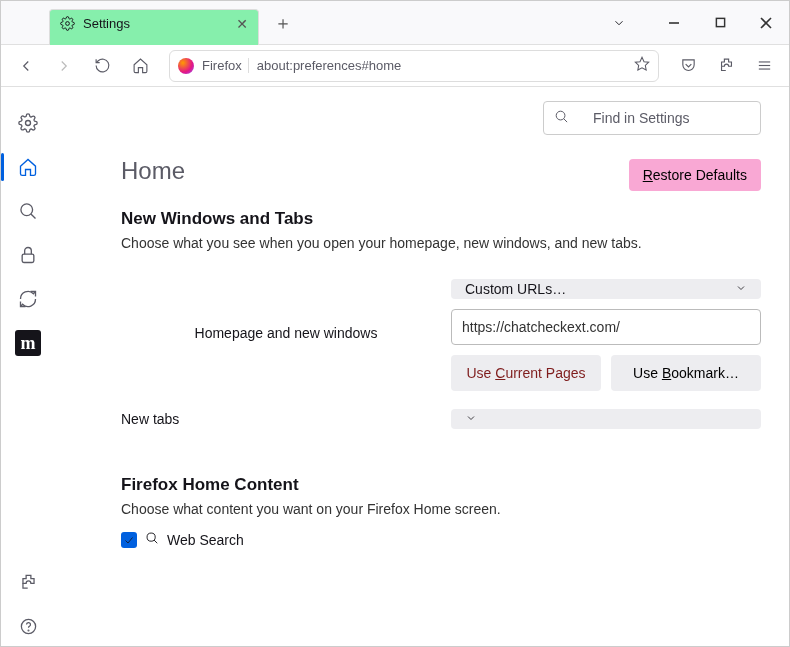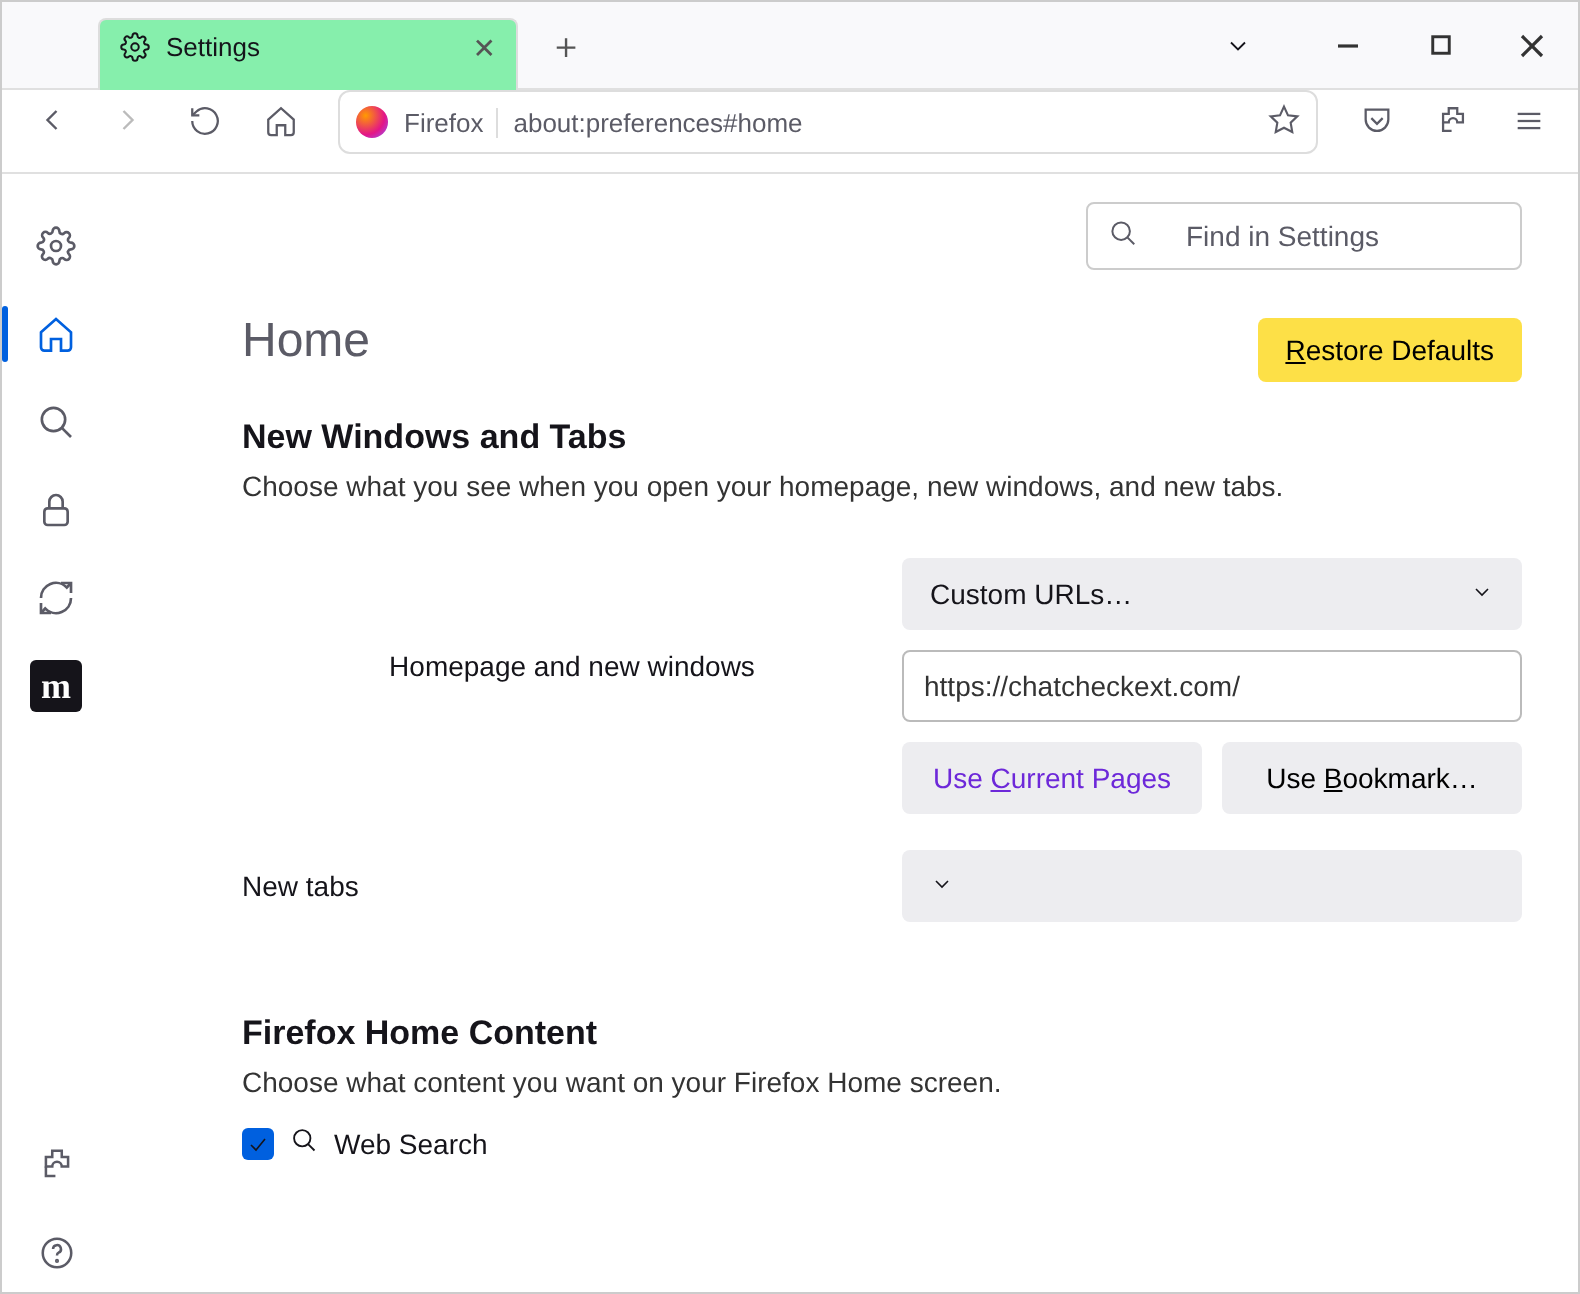--- a/index.html
+++ b/index.html
@@ -6,48 +6,48 @@
 body { font-family: "Segoe UI", Arial, sans-serif; background: #fff; width: 790px; height: 647px; overflow: hidden; color: #15141a; }
 .window { width: 790px; height: 647px; display: flex; flex-direction: column; border: 1px solid #ccc; }
 .titlebar { height: 44px; display: flex; align-items: center; padding-left: 48px; border-bottom: 1px solid #e0e0e0; background: #f9f9fb; }
 .tab { display: flex; align-items: flex-start; gap: 8px; background: #86efac; border: 1px solid #ddd; border-bottom: none; border-radius: 4px 4px 0 0; padding: 6px 10px 6px 10px; height: 36px; width: 210px; margin-top: 8px; font-size: 13px; }
 .tab .close { margin-left: auto; font-size: 14px; color: #555; cursor: pointer; }
 .newtab { margin-left: 10px; font-size: 18px; color: #555; width: 28px; height: 28px; display:flex; align-items:center; justify-content:center; border-radius:4px; }
 .tspacer { flex: 1; }
 .winbtns { display:flex; align-items:center; gap: 0; }
 .winbtn { width: 46px; height: 44px; display:flex; align-items:center; justify-content:center; color:#333; }
 .winchev { width: 36px; display:flex; align-items:center; justify-content:center; margin-right: 14px;}
-.toolbar { height: 42px; display:flex; gap:8px; padding: 0 10px; border-bottom: 1px solid #e0e0e0; }
+.toolbar { height: 42px; display:flex; align-items:center; gap:8px; padding: 0 10px; border-bottom: 1px solid #e0e0e0; }
 .tbtn { width: 30px; height: 30px; display:flex; align-items:center; justify-content:center; color:#5b5b66; border-radius:4px; }
 .tbtn.disabled { color: #bbb; }
 .urlbar { flex:1; height:32px; border:1px solid #ddd; border-radius:6px; display:flex; align-items:center; padding: 0 8px; gap:8px; font-size:13px; margin: 0 6px; }
 .urlbar .firefox-label { color:#5b5b66; padding-right:6px; border-right: 1px solid #ddd;}
 .urlbar .addr { flex:1; color:#5b5b66; }
 .urlbar .star { color:#5b5b66; }
 .body { flex:1; display:flex; overflow:hidden; position: relative; }
 .sidebar { width: 54px; display:flex; flex-direction:column; align-items:center; padding-top: 16px; gap: 4px; }
 .sicon { width: 40px; height: 40px; display:flex; align-items:center; justify-content:center; border-radius:4px; color:#5b5b66; }
 .sicon.active { color:#0060df; position:relative; }
 .sicon.active::before { content:""; position:absolute; left:-7px; top:6px; bottom:6px; width:3px; background:#0060df; border-radius:2px; }
 .sidebar .spacer { flex:1; }
 .content { flex:1; padding: 18px 28px 0 66px; position:relative; overflow:hidden; }
 .searchbox { position:absolute; top: 14px; right: 28px; width: 218px; height: 34px; border:1px solid #ccc; border-radius:4px; display:flex; align-items:center; padding:0 10px; gap:24px; color:#5b5b66; font-size:14px; }
 .h1 { font-size: 24px; font-weight: 500; color:#5b5b66; margin-top: 52px; margin-bottom: 24px; }
-.restore { position:absolute; top: 72px; right: 28px; background:#fde047; border:none; padding: 8px 14px; border-radius:4px; font-size:14px; cursor:pointer; }
+.restore { position:absolute; top: 72px; right: 28px; background:#f9a8d4; border:none; padding: 8px 14px; border-radius:4px; font-size:14px; cursor:pointer; }
 .h2 { font-size: 17px; font-weight: 700; margin-bottom: 6px; }
 .desc { font-size: 14px; color:#333; margin-bottom: 28px; }
 .optrow { display:flex; align-items:center; margin-bottom: 10px; }
 .optlabel { font-size:14px; width: 330px; }
 .optctl { flex:1; display:flex; flex-direction:column; gap:10px; }
-.dropdown { height:36px; background:#ededf0; border-radius:4px; display:flex; align-items:center; padding:0 14px; font-size:14px; color:#15141a; justify-content:space-between; width: 310px; }
+.dropdown { height:20px; background:#ededf0; border-radius:4px; display:flex; align-items:center; padding:0 14px; font-size:14px; color:#15141a; justify-content:space-between; width: 310px; }
 .dropdown .chev { font-size:12px; }
 .input { height:36px; border:1px solid #bbb; border-radius:4px; padding:0 10px; font-size:14px; width: 310px; color:#333; }
 .btnrow { display:flex; gap:10px; width:310px; }
 .gbtn { flex:1; height:36px; background:#ededf0; border:none; border-radius:4px; font-size:14px; cursor:pointer; white-space:nowrap; overflow:hidden; text-overflow:ellipsis; padding: 0 10px;}
-.gbtn.disabled { color:#6d28d9; }
+.gbtn.disabled { color:#7f1d1d; }
 .section2 { margin-top: 46px; }
 .cbrow { display:flex; align-items:center; gap:8px; margin-top: 14px; font-size:14px; }
 .checkbox { width:16px; height:16px; background:#0060df; border-radius:3px; display:flex; align-items:center; justify-content:center; }
 .checkbox svg { width:12px; height:12px; }
 svg { stroke: currentColor; fill: none; stroke-width: 1.6; }
 .fxlogo { width:16px; height:16px; border-radius:50%; background: radial-gradient(circle at 30% 30%, #ff9a00, #e31587 60%, #9059ff); }
 .mlogo { width:26px; height:26px; background:#15141a; color:#fff; display:flex; align-items:center; justify-content:center; border-radius:3px; font-family: Georgia, serif; font-weight:bold; font-size:18px; }
 .u { text-decoration: underline; }
 </style>
 </head>

